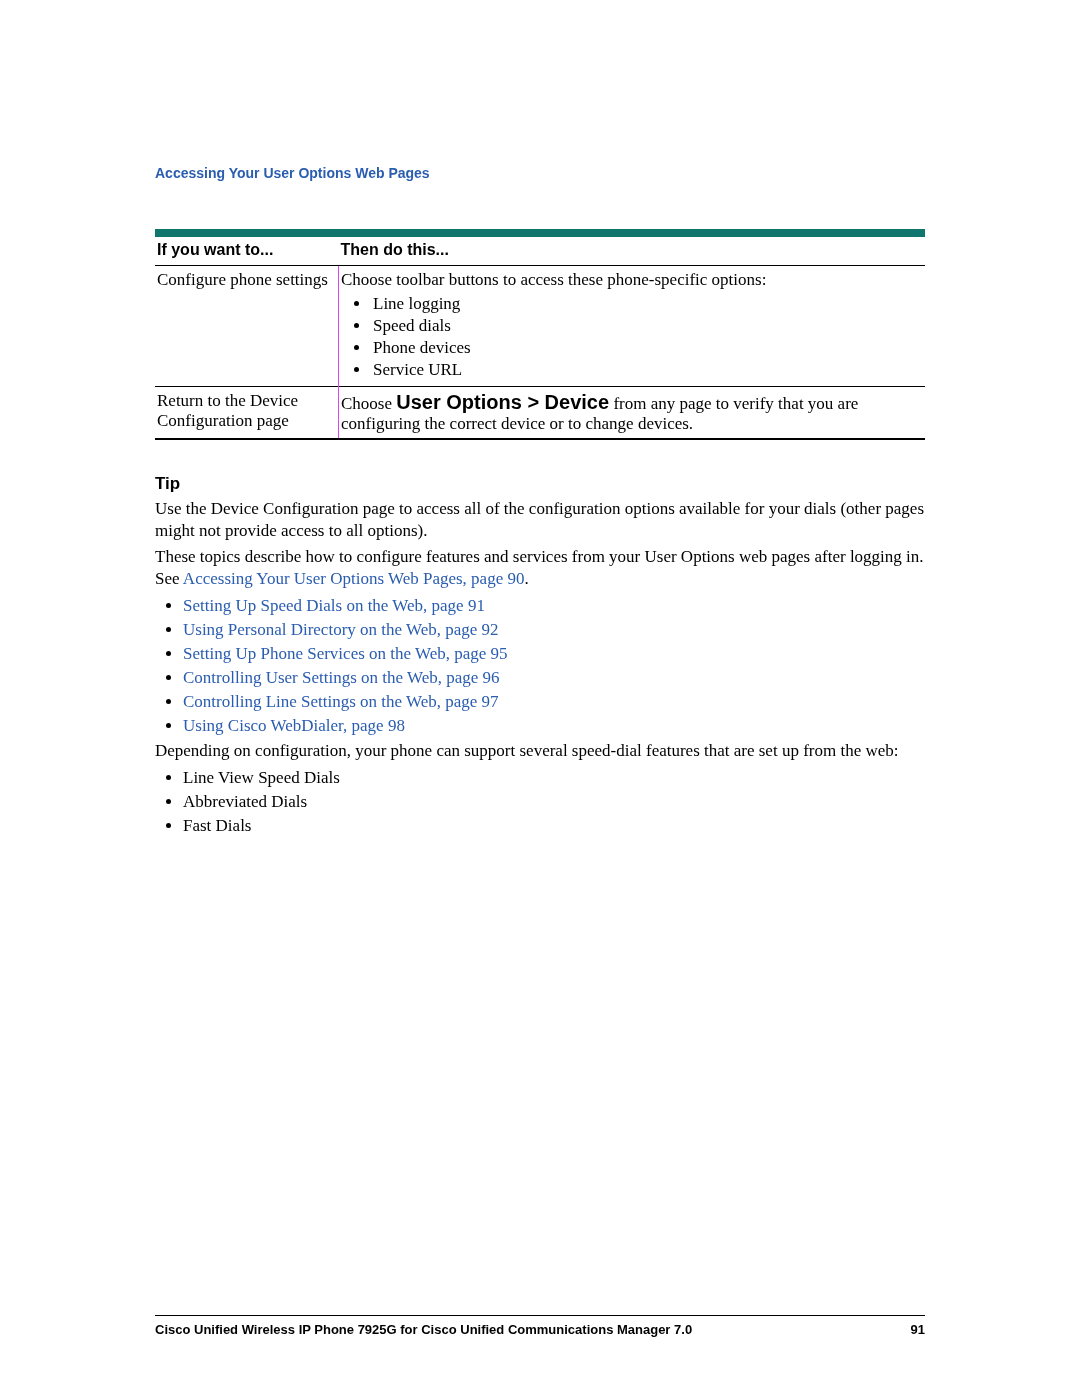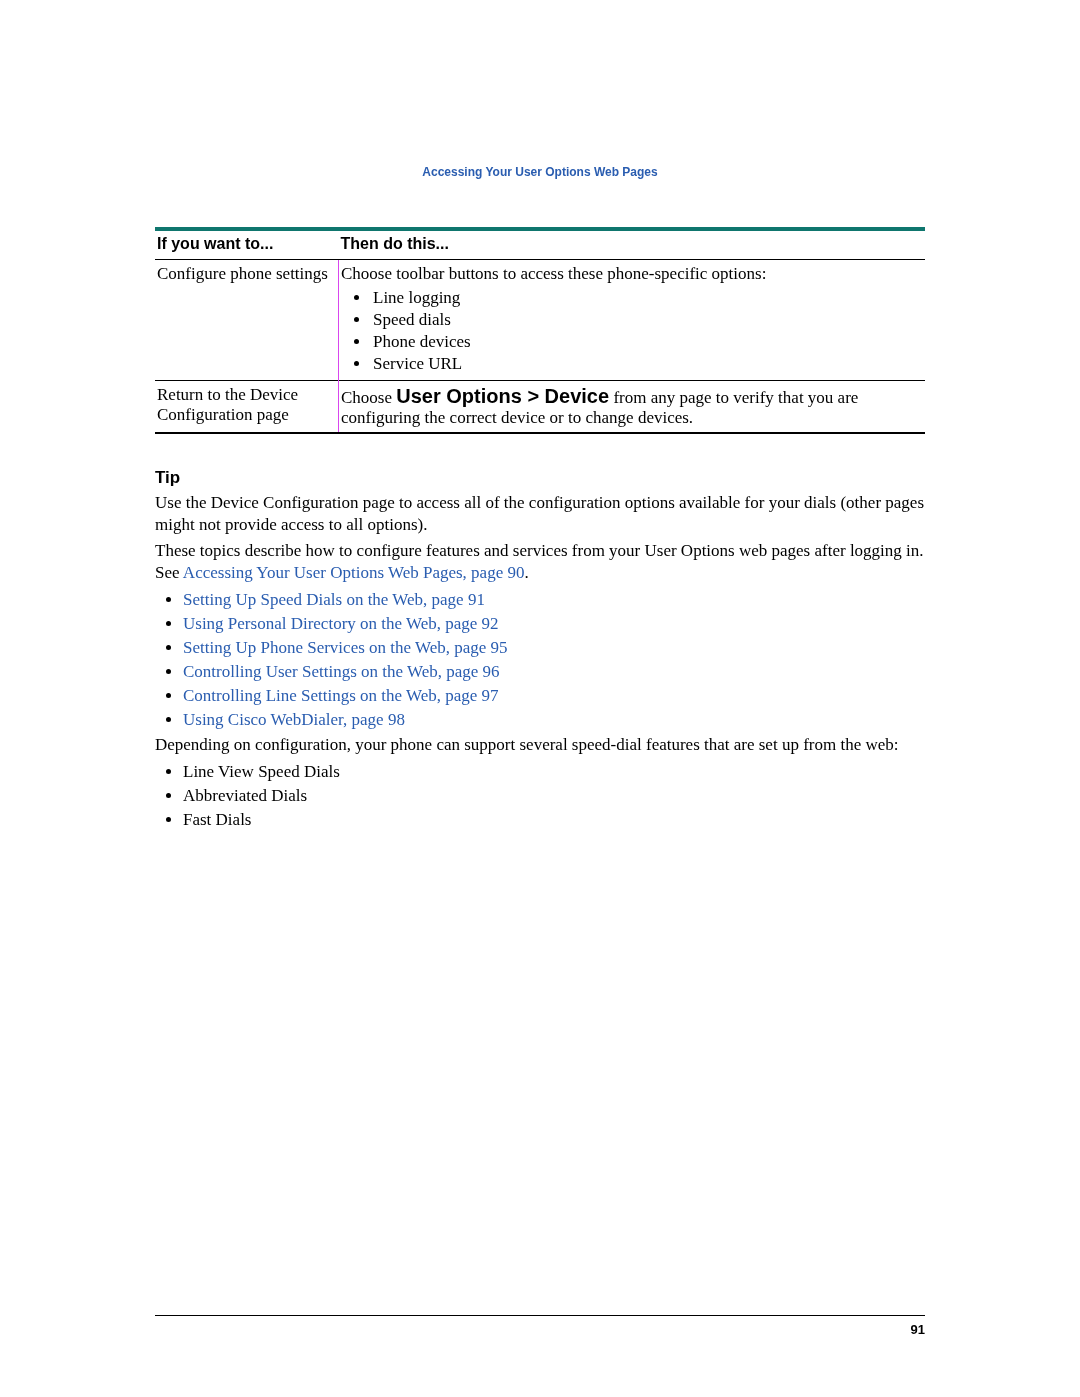--- a/index.html
+++ b/index.html
@@ -9,38 +9,38 @@
     font-family: "Times New Roman", Times, serif;
     color: #000;
     width: 1080px;
     height: 1397px;
     position: relative;
   }
   .page {
     padding: 165px 155px 0 155px;
   }
   .header-right {
-    text-align: center;
+    text-align: left;
     font-family: Arial, Helvetica, sans-serif;
     font-weight: bold;
-    font-size: 12px;
+    font-size: 14px;
     color: #2a5db0;
     margin-bottom: 48px;
   }
   table.main {
     border-collapse: collapse;
     width: 100%;
     font-size: 17px;
   }
   table.main th {
     text-align: left;
     font-family: Arial, Helvetica, sans-serif;
     font-weight: bold;
     font-size: 16px;
-    border-top: 4px solid #0f766e;
+    border-top: 8px solid #0f766e;
     border-bottom: 1px solid #000;
     padding: 4px 6px 6px 2px;
     vertical-align: top;
   }
   table.main td {
     vertical-align: top;
     padding: 4px 6px 4px 2px;
   }
   tr.sep td { border-top: 1px solid #000; }
   tr.last td { border-bottom: 2px solid #000; }
@@ -153,14 +153,15 @@
 
   <div class="body">Depending on configuration, your phone can support several speed-dial features that are set up from the web:</div>
   <ul class="plain">
     <li>Line View Speed Dials</li>
     <li>Abbreviated Dials</li>
     <li>Fast Dials</li>
   </ul>
 </div>
 
 <div class="footer">
+  <span class="title">Cisco Unified Wireless IP Phone 7925G for Cisco Unified Communications Manager 7.0</span>
   <span class="pg">91</span>
 </div>
 
 </body></html>

